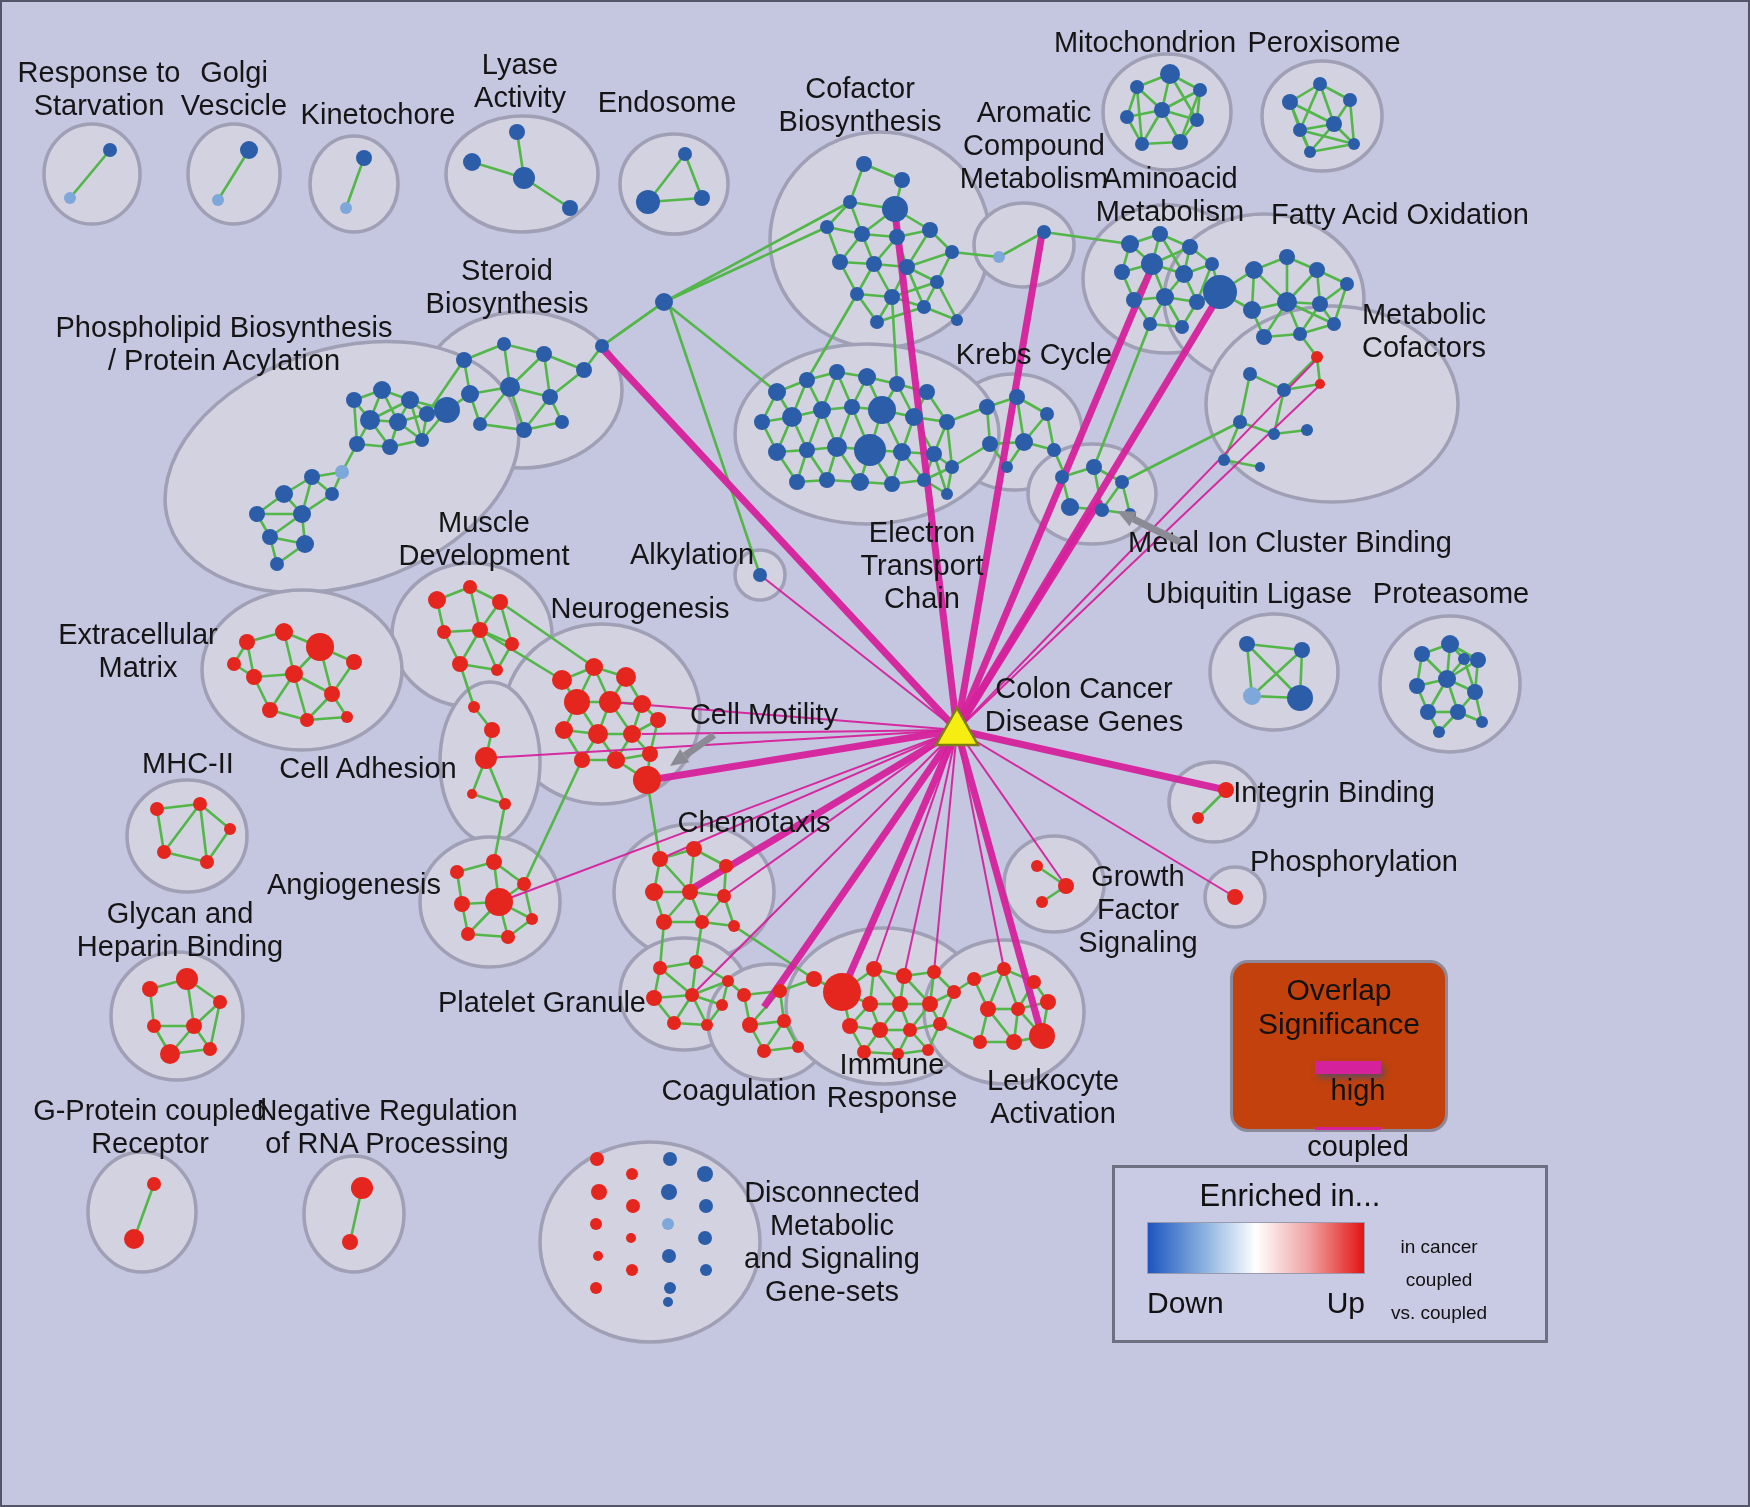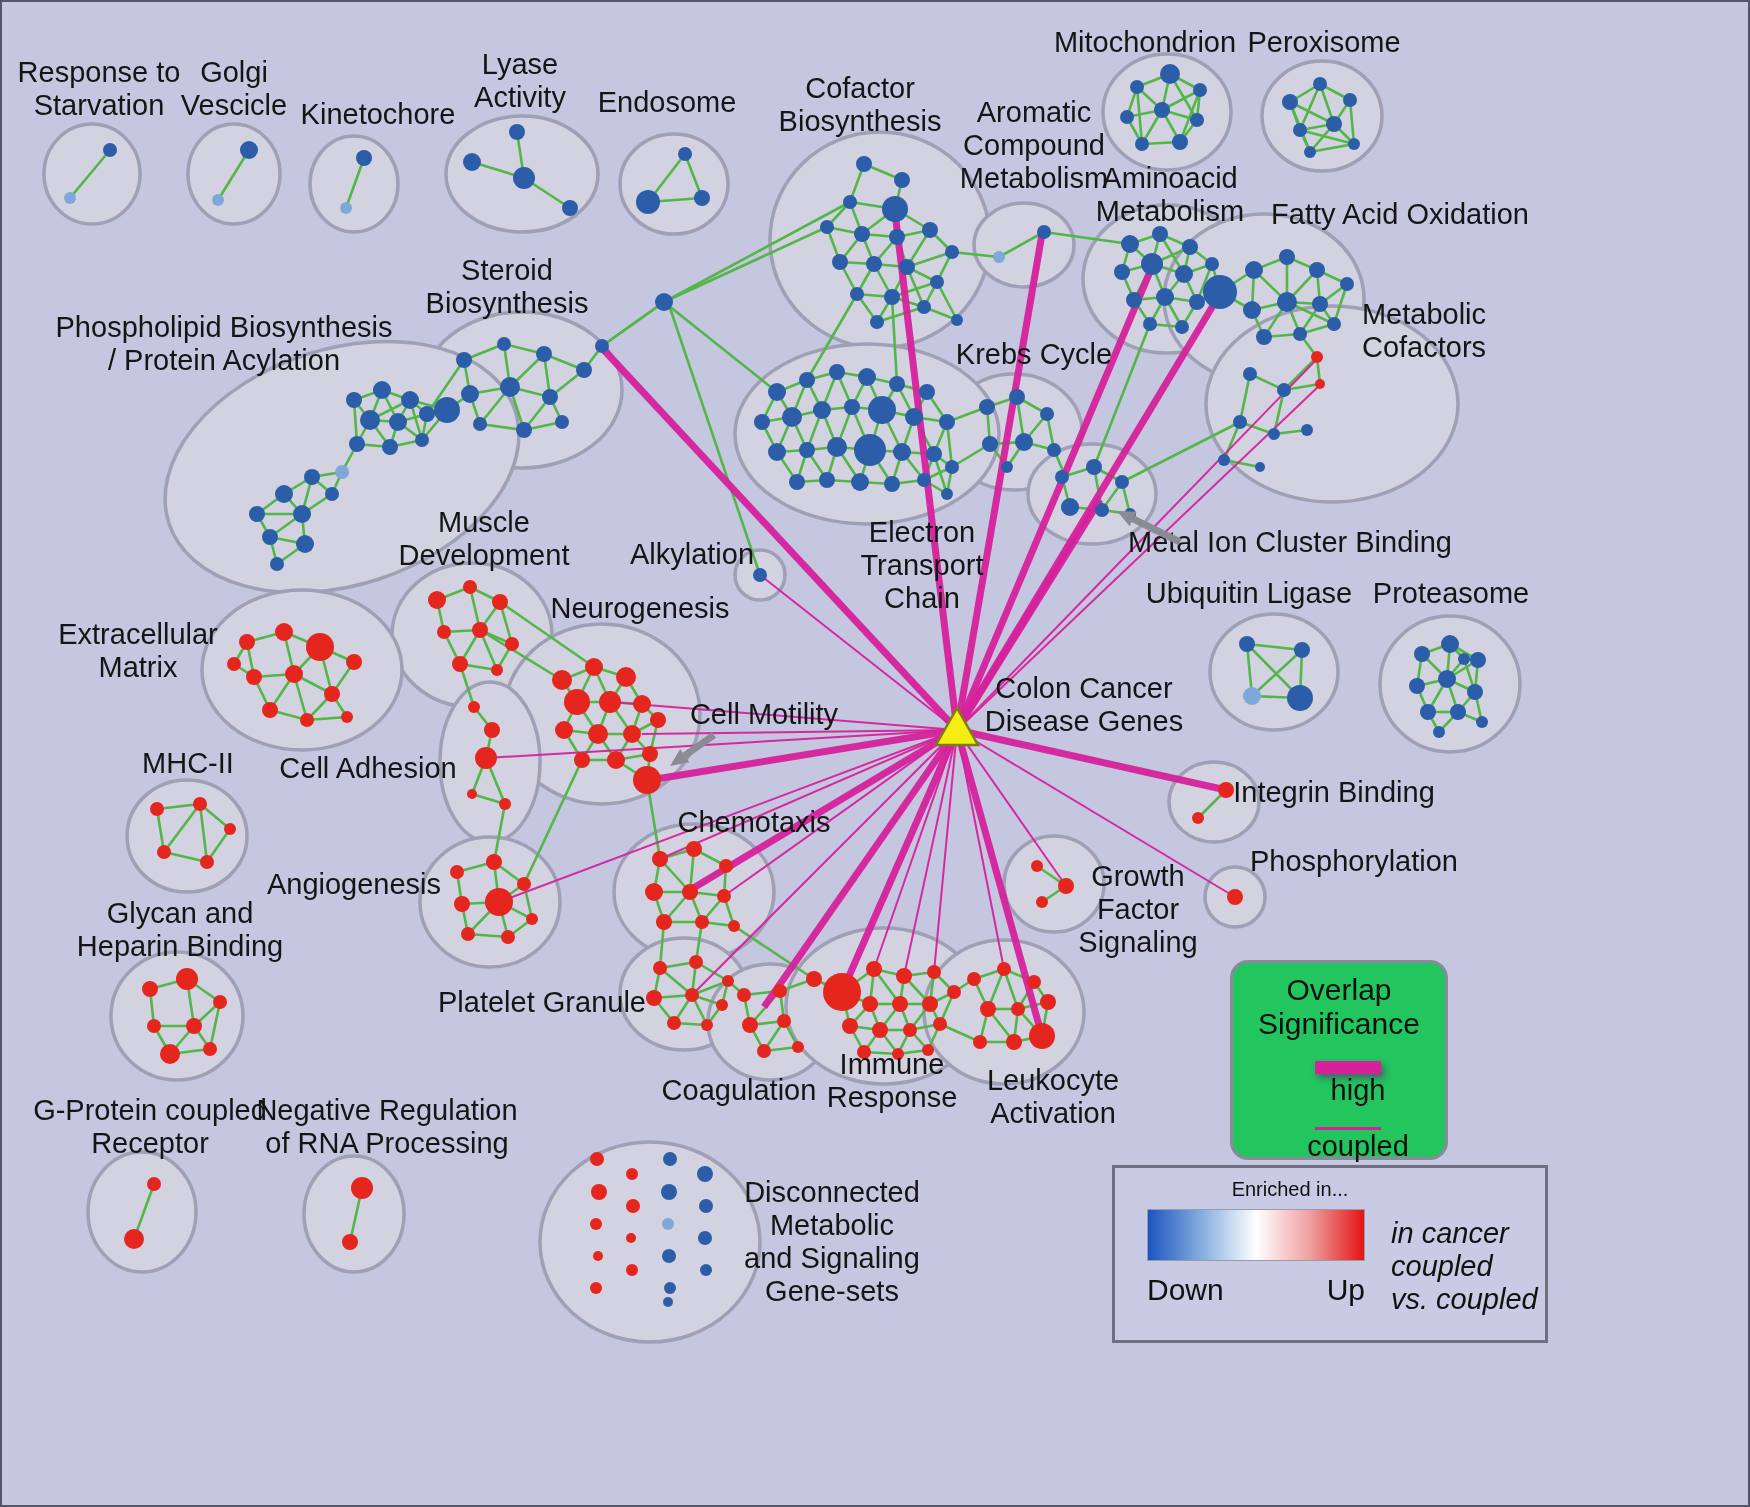--- a/index.html
+++ b/index.html
@@ -1,32 +1,32 @@
 <!DOCTYPE html>
 <html><head>
 <meta charset="utf-8">
 <style>
   html,body{margin:0;padding:0;background:#ffffff;font-family:"Liberation Sans",sans-serif;}
   #fig{position:relative;width:1750px;height:1507px;background:#c5c6e0;border:2px solid #55556a;box-sizing:border-box;overflow:hidden;}
   #net{position:absolute;left:0;top:0;}
   #net text{font-family:"Liberation Sans",sans-serif;}
   .legend{position:absolute;color:#111;}
-  .legend-overlap{left:1228px;top:958px;width:218px;height:200px;border:3px solid #8a8a9c;border-radius:18px;background:#22c55e;box-sizing:border-box;}
+  .legend-overlap{left:1228px;top:958px;width:218px;height:172px;border:3px solid #8a8a9c;border-radius:18px;background:#c2410c;box-sizing:border-box;}
   .lg-title{text-align:center;font-size:30px;line-height:34px;margin-top:10px;}
   .lg-row{display:flex;align-items:center;margin:20px 0 0 18px;flex-direction:column;}
   .sample-high{width:66px;height:13px;background:#d6219c;box-shadow:3px 4px 6px rgba(80,80,105,0.85);}
   .sample-mod{width:66px;height:3px;background:#d6219c;}
   .lg-row span{margin-left:20px;font-size:29px;}
   .legend-enriched{left:1110px;top:1163px;width:436px;height:178px;border:3px solid #6f6f82;background:#c9cae3;box-sizing:border-box;}
-  .le-title{font-size:20px;text-align:center;width:290px;margin:10px 0 8px 30px;}
+  .le-title{font-size:31px;text-align:center;width:290px;margin:10px 0 8px 30px;}
   .le-body{display:flex;}
   .le-left{margin-left:32px;}
   .gradient-bar{width:216px;height:50px;border:1px solid #9a9aae;}
   .le-ends{display:flex;justify-content:space-between;font-size:30px;margin-top:12px;}
-  .le-side{font-size:29px;line-height:33px;margin-left:26px;margin-top:8px;font-style:italic;}
+  .le-side{font-size:19px;line-height:33px;text-align:center;margin-left:26px;margin-top:8px;}
 </style>
 </head>
 <body>
 
 <div id="fig">
   <svg id="net" width="1750" height="1507">
       <g>
         <ellipse cx="90" cy="172" rx="48" ry="50" fill="#d2d2e1" stroke="#9f9fb5" stroke-width="3.5"></ellipse>
         <ellipse cx="232" cy="172" rx="46" ry="50" fill="#d2d2e1" stroke="#9f9fb5" stroke-width="3.5"></ellipse>
         <ellipse cx="352" cy="182" rx="44" ry="48" fill="#d2d2e1" stroke="#9f9fb5" stroke-width="3.5"></ellipse>

